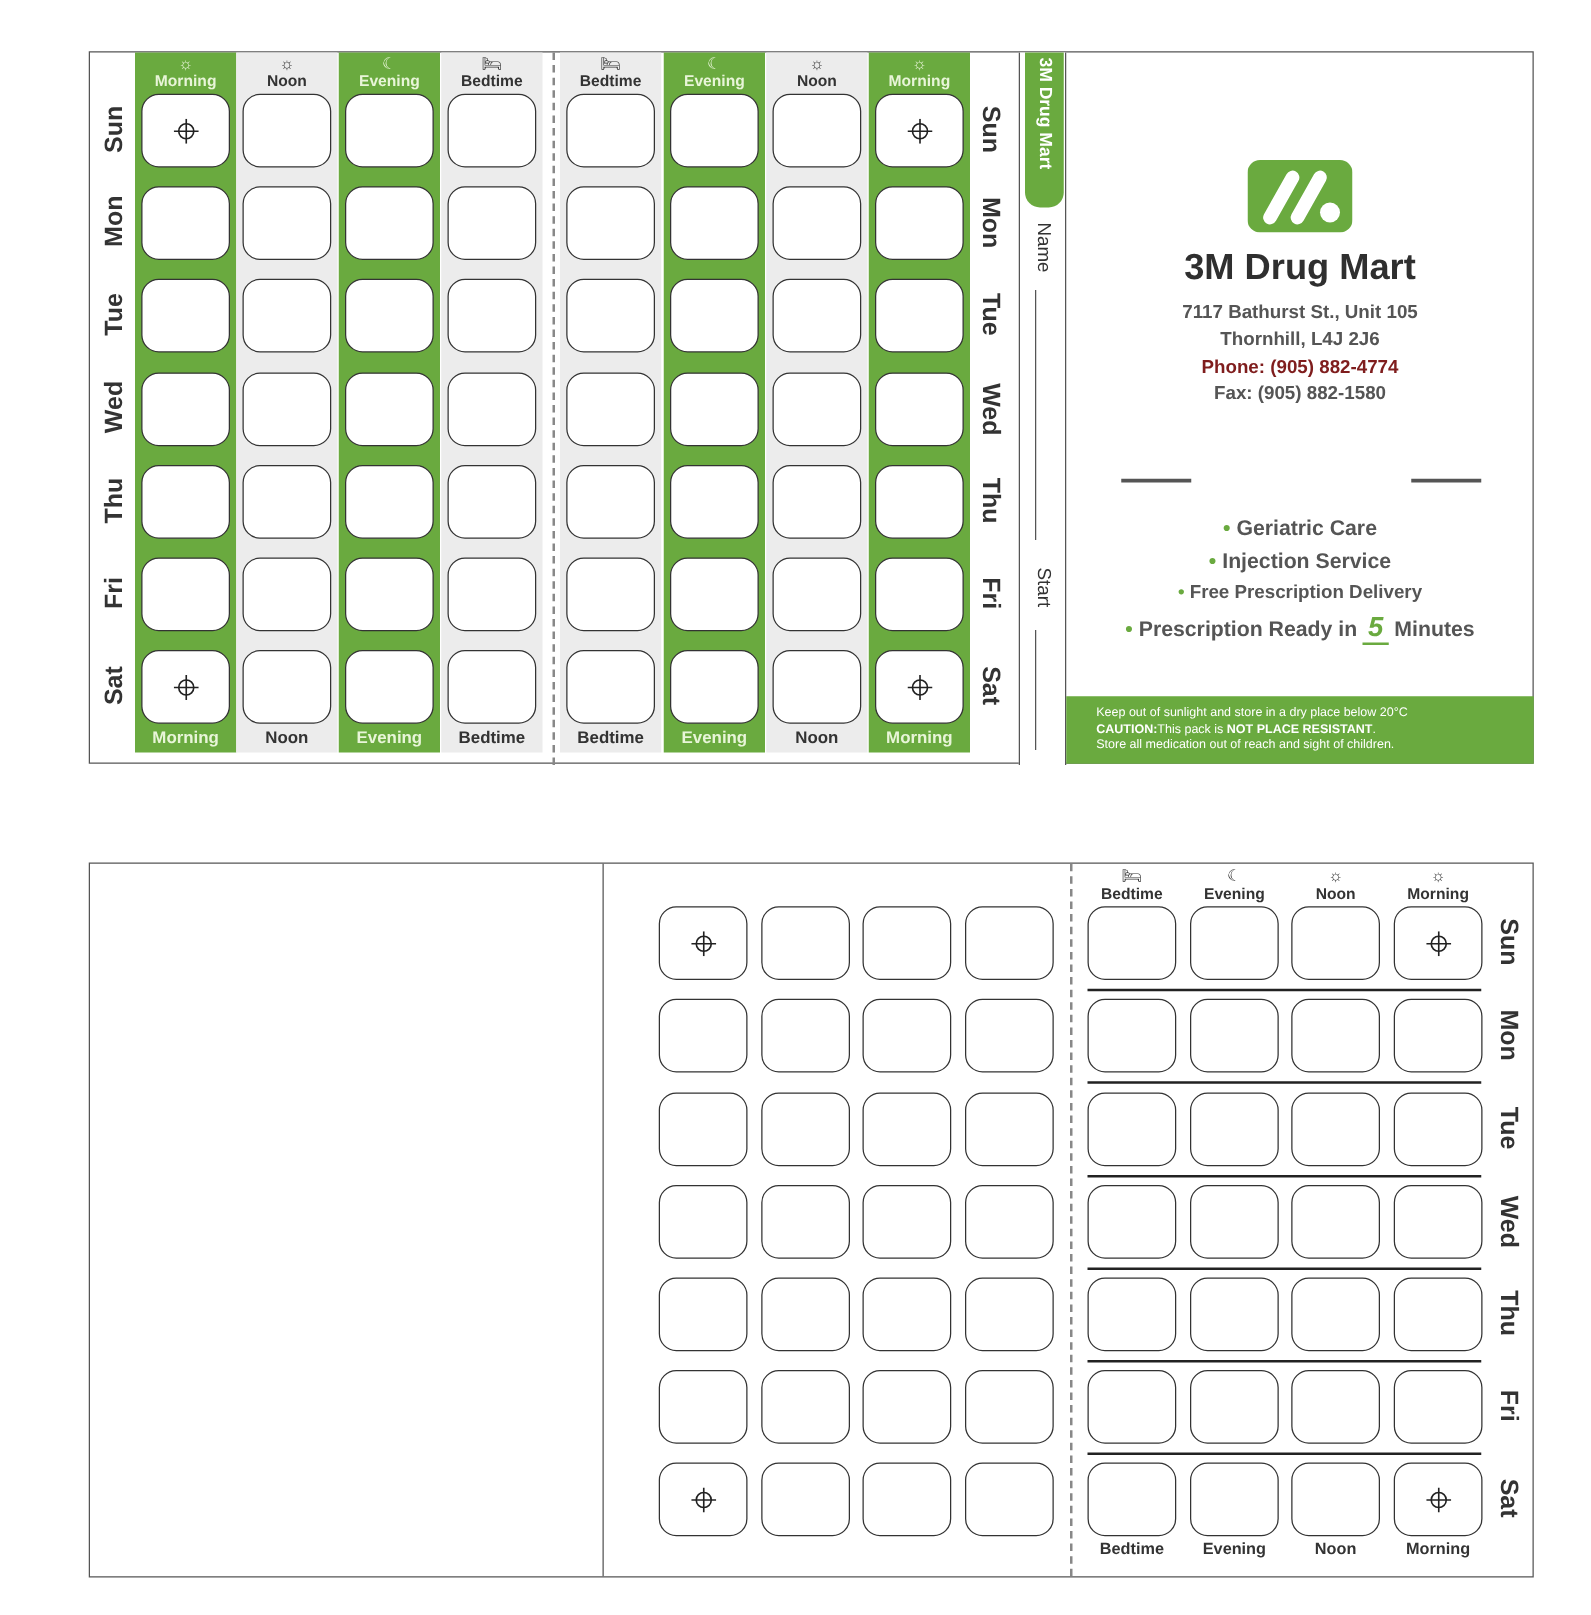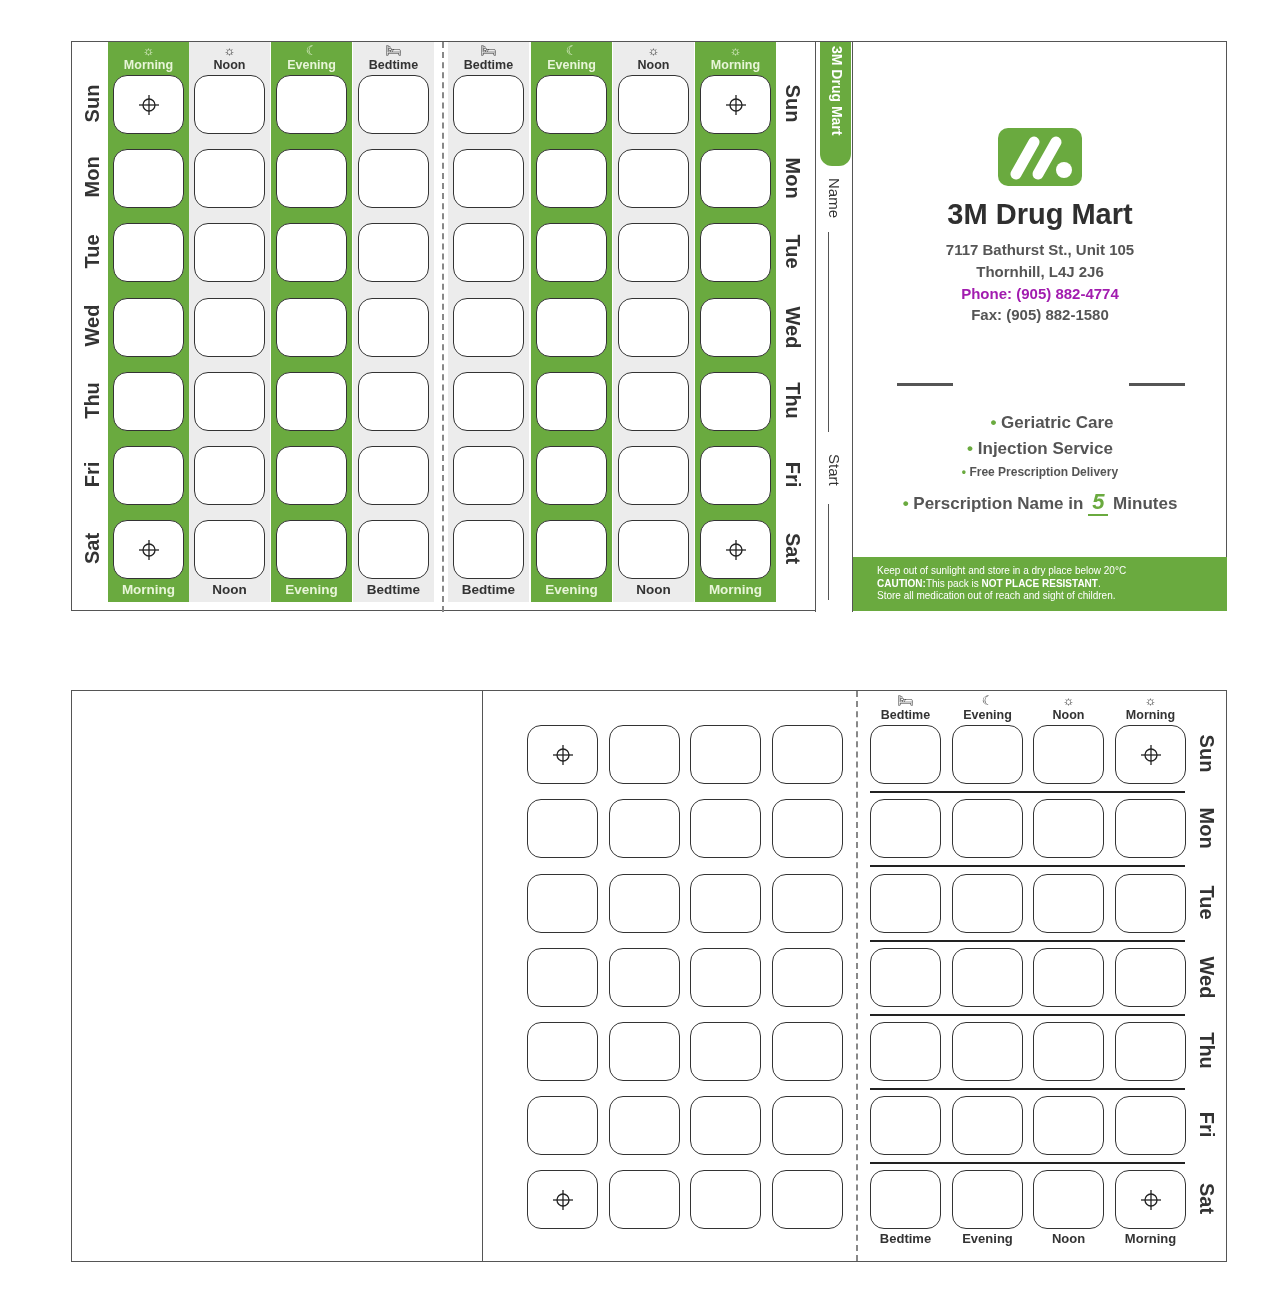--- a/index.html
+++ b/index.html
@@ -160,30 +160,30 @@
   <div class="abs" style="left:781px; top:0; width:374px; height:568px;">
     <svg class="abs" style="left:145px; top:86px;" width="84" height="58" viewBox="0 0 84 58">
       <rect x="0" y="0" width="84" height="58" rx="10" fill="#6aaa3f"></rect>
       <line x1="18" y1="46" x2="36" y2="14" stroke="#fff" stroke-width="11" stroke-linecap="round"></line>
       <line x1="40" y1="46" x2="58" y2="14" stroke="#fff" stroke-width="11" stroke-linecap="round"></line>
       <circle cx="66" cy="42" r="8" fill="#fff"></circle>
     </svg>
     <div class="abs center" style="left:0; width:374px; top:156px; font-size:29px; font-weight:bold; color:#2f2f2f;">3M Drug Mart</div>
     <div class="abs center" style="left:0; width:374px; top:199px; font-size:15px; font-weight:bold; color:#555;">7117 Bathurst St., Unit 105</div>
     <div class="abs center" style="left:0; width:374px; top:221px; font-size:15px; font-weight:bold; color:#555;">Thornhill, L4J 2J6</div>
-    <div class="abs center" style="left:0; width:374px; top:243px; font-size:15px; font-weight:bold; color:#a21caf;">Phone: (905) 882-4774</div>
+    <div class="abs center" style="left:0; width:374px; top:243px; font-size:15px; font-weight:bold; color:#7f1d1d;">Phone: (905) 882-4774</div>
     <div class="abs center" style="left:0; width:374px; top:264px; font-size:15px; font-weight:bold; color:#555;">Fax: (905) 882-1580</div>
 
     <div class="abs" style="left:44px; top:341px; width:56px; height:3px; background:#555;"></div>
     <div class="abs" style="left:276px; top:341px; width:56px; height:3px; background:#555;"></div>
 
-    <div class="abs center" style="left:12px; width:374px; top:371px; font-size:17px; font-weight:bold; color:#555;"><span style="color:#6aaa3f;">•</span> <span>Geriatric Care</span></div>
+    <div class="abs center" style="left:0; width:374px; top:371px; font-size:17px; font-weight:bold; color:#555;"><span style="color:#6aaa3f;">•</span> <span>Geriatric Care</span></div>
     <div class="abs center" style="left:0; width:374px; top:397px; font-size:17px; font-weight:bold; color:#555;"><span style="color:#6aaa3f;">•</span> <span>Injection Service</span></div>
-    <div class="abs center" style="left:0; width:374px; top:423px; font-size:12px; font-weight:bold; color:#555;"><span style="color:#6aaa3f;">•</span> <span>Free Prescription Delivery</span></div>
-    <div class="abs center" style="left:0; width:374px; top:447px; font-size:17px; font-weight:bold; color:#555;"><span style="color:#6aaa3f;">•</span> <span>Perscription Name in</span> <span style="color:#6aaa3f; font-style:italic; font-size:22px; border-bottom:2px solid #6aaa3f; padding:0 4px;">5</span> <span>Minutes</span></div>
+    <div class="abs center" style="left:0; width:374px; top:423px; font-size:15px; font-weight:bold; color:#555;"><span style="color:#6aaa3f;">•</span> <span>Free Prescription Delivery</span></div>
+    <div class="abs center" style="left:0; width:374px; top:447px; font-size:17px; font-weight:bold; color:#555;"><span style="color:#6aaa3f;">•</span> <span>Prescription Ready in</span> <span style="color:#6aaa3f; font-style:italic; font-size:22px; border-bottom:2px solid #6aaa3f; padding:0 4px;">5</span> <span>Minutes</span></div>
 
     <div class="abs" style="left:0; top:515px; width:374px; height:54px; background:#6aaa3f; color:#fff; font-size:10px; padding:8px 0 0 24px; line-height:12.5px;">
       <div>Keep out of sunlight and store in a dry place below 20°C</div>
       <div><b>CAUTION:</b><span>This pack is </span><b>NOT PLACE RESISTANT</b><span>.</span></div>
       <div>Store all medication out of reach and sight of children.</div>
     </div>
   </div>
 
   <div id="frontDaysLeft">
       <div class="day left" style="left: 0px; width: 40px; text-align: center; top: 50px;">Sun</div>

